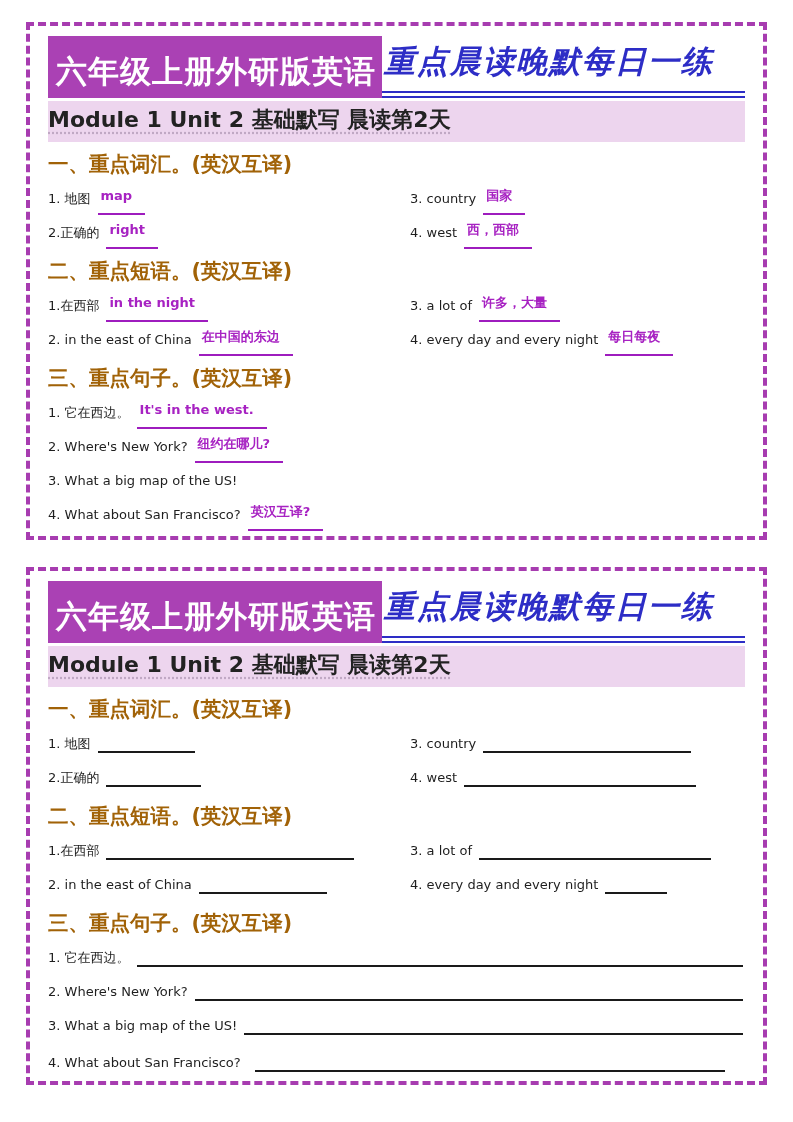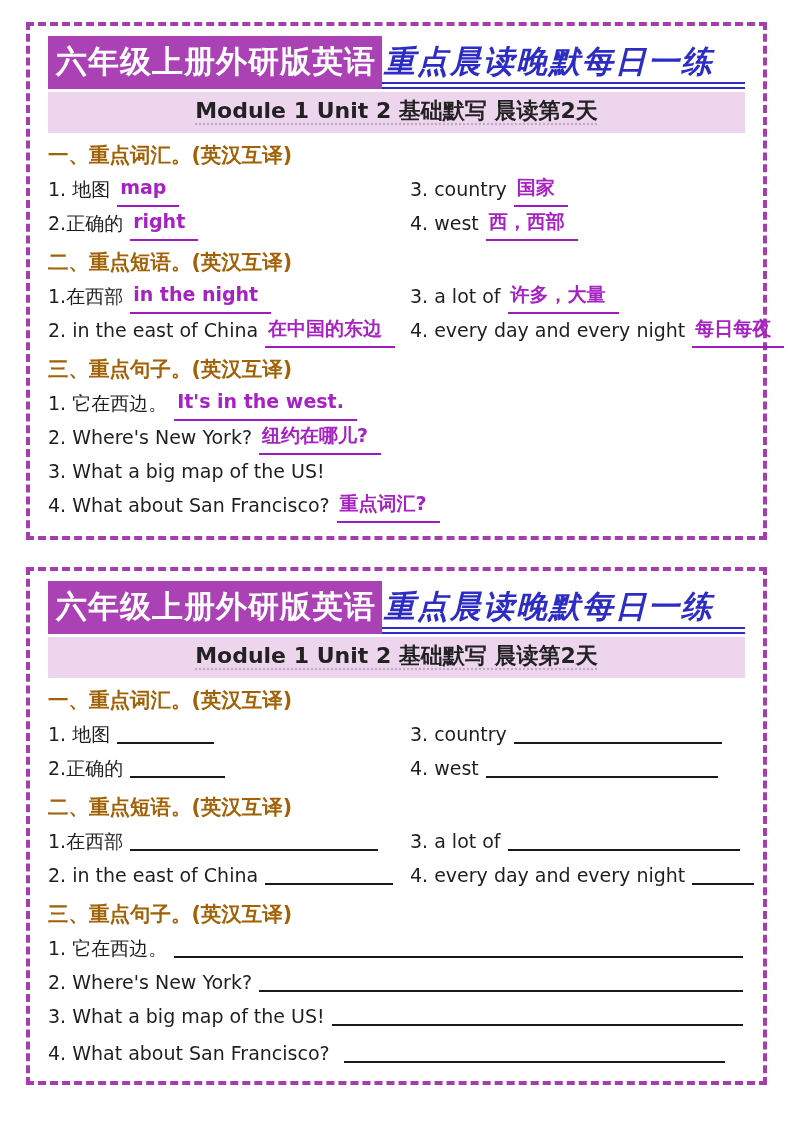--- a/index.html
+++ b/index.html
@@ -12,43 +12,43 @@
     position:absolute;left:26px;width:741px;height:518px;
     border:4px dashed #a73cb0;box-sizing:border-box;
     padding:8px 18px 0 18px;background:#ffffff;
   }
   .sheet.first{top:22px;}
   .sheet.second{top:567px;}
 
   .titlebar{display:flex;align-items:stretch;margin-top:2px;white-space:nowrap;}
   .t-hl{
     background:#aa41b4;color:#ffffff;font-weight:bold;font-size:31px;
-    letter-spacing:1px;padding:6px 6px 8px 8px;line-height:38px;flex:none;
+    letter-spacing:1px;padding:16px 6px 8px 8px;line-height:38px;flex:none;
   }
   .t-rest{
     color:#2d2dc6;font-weight:bold;font-size:31px;letter-spacing:2px;
     line-height:38px;padding:6px 2px 2px 2px;flex:1;
     border-bottom:7px double #2d2dc6;
     font-style:italic;
   }
   .subtitle{
-    background:#edd5ee;text-align:center;font-size:22px;font-weight:bold;
+    background:#edd5ee;font-size:22px;font-weight:bold;
     color:#222;padding:4px 0 7px 0;margin-top:3px;
   }
   .subtitle span{
     text-decoration:underline dotted #c0a8c4;text-underline-offset:5px;
   }
   .sec-h{
     color:#a16207;font-weight:bold;font-size:20.5px;
     margin:9px 0 4px 0;line-height:26px;
   }
   .grid{display:grid;grid-template-columns:362px 1fr;}
   .item{
-    display:flex;align-items:center;height:34px;line-height:33px;
-    font-size:19px;color:#1e1e1e;white-space:nowrap;overflow:visible;
+    display:flex;align-items:flex-end;height:34px;line-height:33px;
+    font-size:13px;color:#1e1e1e;white-space:nowrap;overflow:visible;
   }
   .lbl{flex:none;white-space:pre;}
   .ans{
     flex:none;margin-left:7px;padding:0 13px 1px 3px;
     color:#a722c2;font-weight:600;
     border-bottom:2px solid #9e1cbe;
   }
   .blank{
     flex:none;align-self:flex-end;margin-bottom:7px;margin-left:7px;
     border-bottom:2px solid #1a1a1a;height:0;
@@ -119,21 +119,21 @@
       </div>
     <div class="item">
         <span class="lbl">2. Where's New York?</span>
         <span class="ans">纽约在哪儿?</span>
       </div>
     <div class="item">
         <span class="lbl">3. What a big map of the US!</span>
       </div>
     <div class="item">
         <span class="lbl">4. What about San Francisco?</span>
-        <span class="ans">重点词汇?</span>
+        <span class="ans">英汉互译?</span>
       </div>
   </div>
 </section>
 
 <section class="sheet second">
   <div class="titlebar">
     <span class="t-hl">六年级上册外研版英语</span>
     <span class="t-rest">重点晨读晚默每日一练</span>
   </div>
   <div class="subtitle">

